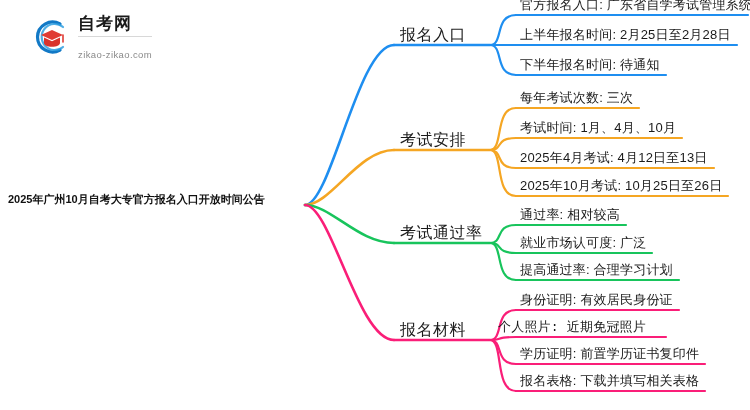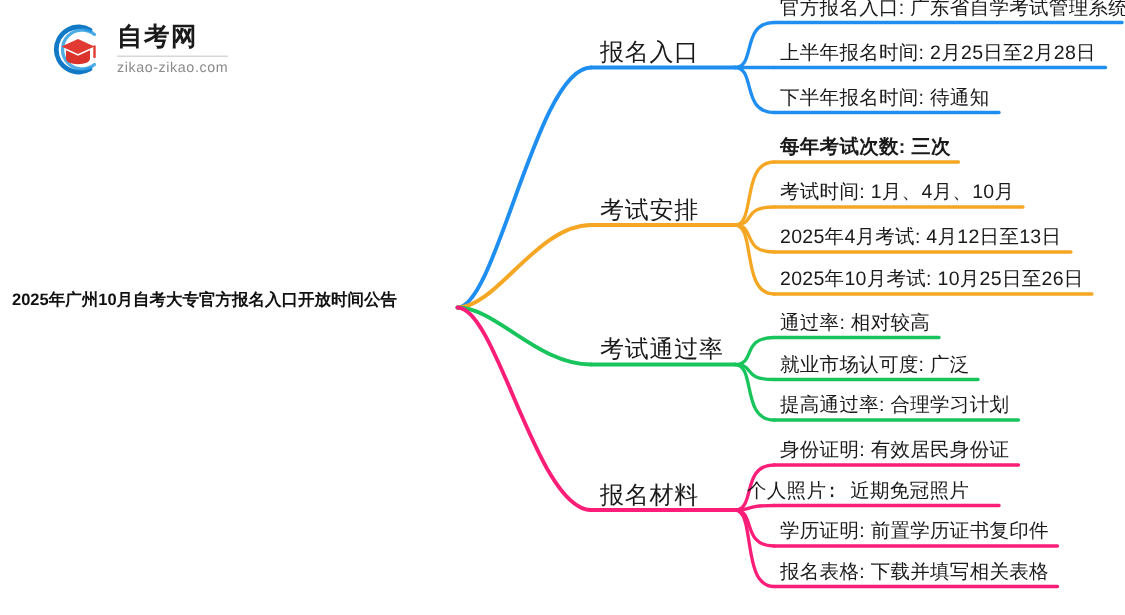--- a/index.html
+++ b/index.html
@@ -54,21 +54,21 @@
     color: #1a1a1a;
     letter-spacing: 1px;
     line-height: 1.1;
   }
   .logo-sub {
     font-size: 9.5px;
     color: #8a8a8a;
     letter-spacing: 0.4px;
     border-top: 1px solid #d8d8d8;
     margin-top: 2px;
-    padding-top: 2px;
+    padding-top: 12px;
     line-height: 1.2;
   }
 
   
   .root-node {
     position: absolute;
     left: 8px;
     top: 192px;
     font-size: 11px;
     font-weight: bold;
@@ -156,21 +156,21 @@
   </div>
 
   <div class="root-node">2025年广州10月自考大专官方报名入口开放时间公告</div>
 
   <div id="labels">
       <div class="branch-label" style="left: 400px; top: 25px;">报名入口</div>
       <div class="leaf-label" style="left: 520px; top: -4px;">官方报名入口: 广东省自学考试管理系统</div>
       <div class="leaf-label" style="left: 520px; top: 26px;">上半年报名时间: 2月25日至2月28日</div>
       <div class="leaf-label" style="left: 520px; top: 56px;">下半年报名时间: 待通知</div>
       <div class="branch-label" style="left: 400px; top: 130px;">考试安排</div>
-      <div class="leaf-label" style="left: 520px; top: 89px; font-weight: bold;">每年考试次数: 三次</div>
+      <div class="leaf-label" style="left: 520px; top: 89px;">每年考试次数: 三次</div>
       <div class="leaf-label" style="left: 520px; top: 119px;">考试时间: 1月、4月、10月</div>
       <div class="leaf-label" style="left: 520px; top: 149px;">2025年4月考试: 4月12日至13日</div>
       <div class="leaf-label" style="left: 520px; top: 177px;">2025年10月考试: 10月25日至26日</div>
       <div class="branch-label" style="left: 400px; top: 223px;">考试通过率</div>
       <div class="leaf-label" style="left: 520px; top: 206px;">通过率: 相对较高</div>
       <div class="leaf-label" style="left: 520px; top: 234px;">就业市场认可度: 广泛</div>
       <div class="leaf-label" style="left: 520px; top: 261px; text-align: center;">提高通过率: 合理学习计划</div>
       <div class="branch-label" style="left: 400px; top: 320px;">报名材料</div>
       <div class="leaf-label" style="left: 520px; top: 291px;">身份证明: 有效居民身份证</div>
       <div class="leaf-label" style="left: 498px; top: 318px; font-family: Liberation Mono, monospace;">个人照片: 近期免冠照片</div>

